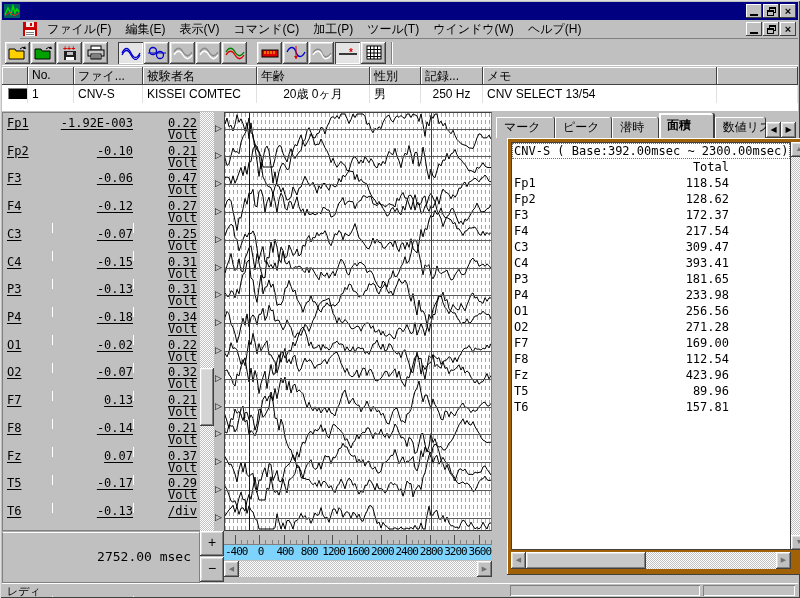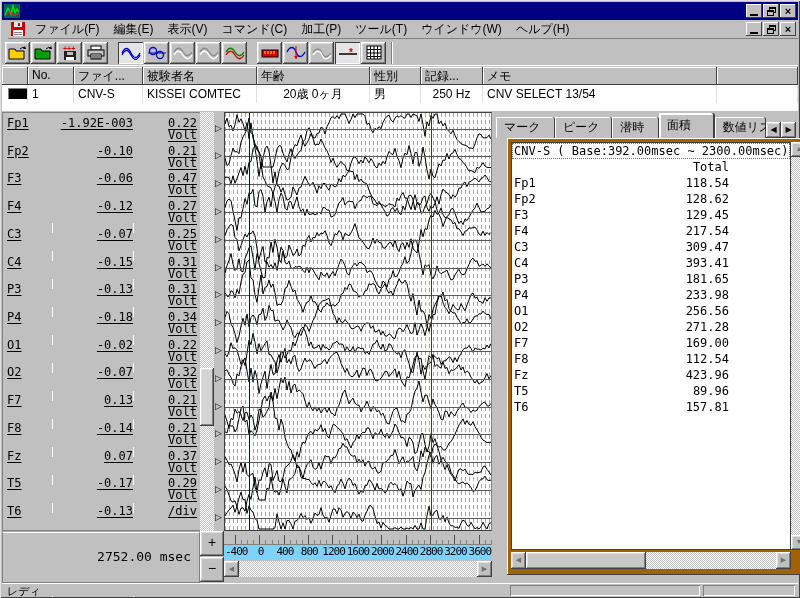--- a/index.html
+++ b/index.html
@@ -18,21 +18,21 @@
   #titlebar .ttl { font-size:12px; font-weight:bold; margin-left:4px; letter-spacing:0.5px; }
   .winbtns { margin-left:auto; display:flex; gap:1px; }
   .winbtn { width:16px; height:14px; background:#c0c0c0; display:flex; align-items:center; justify-content:center; }
   .glyph-min { width:8px; height:2px; background:#000; margin-top:8px; }
   .glyph-restore { width:9px; height:9px; position:relative; }
   .glyph-restore .r1 { position:absolute; right:0; top:0; width:7px; height:6px; border:1px solid #000; border-top-width:2px; background:#c0c0c0; }
   .glyph-restore .r2 { position:absolute; left:0; bottom:0; width:7px; height:6px; border:1px solid #000; border-top-width:2px; background:#c0c0c0; }
   .glyph-close { font-size:11px; font-weight:bold; color:#000; line-height:10px; }
 
   
-  #menubar { position:absolute; left:8px; top:20px; right:2px; height:19px; background:#c0c0c0;
+  #menubar { position:absolute; left:20px; top:20px; right:2px; height:19px; background:#c0c0c0;
              display:flex; align-items:center; border-bottom:1px solid #808080; }
   #menubar .mi { font-size:12px; padding:2px 7px; color:#000; }
   #menubar .sysicon { margin:0 2px 0 2px; }
 
   
   #toolbar { position:absolute; left:2px; top:40px; right:2px; height:26px; background:#c0c0c0;
              display:flex; align-items:center; padding-left:3px; border-bottom:1px solid #fff; }
   .tbtn { width:25px; height:22px; background:#c0c0c0; display:flex; align-items:center; justify-content:center; margin-right:1px; }
   .tbtn.pressed { box-shadow: inset 1px 1px 0 #404040, inset -1px -1px 0 #ffffff; background:#e4e4e4; }
   .tgap { width:9px; }
@@ -89,21 +89,21 @@
   #axislabels { position:absolute; left:222px; top:434px; width:268px; height:15px; display:flex; background:#7dd3fc; overflow:hidden;justify-content:space-between; }
   #axislabels span { flex:1; text-align:center; font-size:11px; white-space:nowrap; letter-spacing:-1px; }
   #hscroll { position:absolute; left:222px; top:450px; width:268px; height:16px; }
   .sarrow { position:absolute; top:0; width:15px; height:16px; background:#c0c0c0; font-size:7px; color:#707070; text-align:center; line-height:15px; }
 
   
   #rightpanel { position:absolute; left:494px; top:111px; width:304px; height:568px; }
   #tabs { position:absolute; left:2px; top:2px; right:2px; height:25px; display:flex; align-items:flex-end; }
   .tab { height:21px; background:#c0c0c0; font-size:12px; padding:2px 8px 0 8px; white-space:nowrap; overflow:hidden;
          box-shadow: inset -1px 0 0 #404040, inset 1px 1px 0 #ffffff; border-top-right-radius:2px; }
-  .tab.active { height:25px; padding-top:4px; z-index:2; box-shadow: inset -2px 0 0 #404040, inset 2px 2px 0 #ffffff; }
+  .tab.active { height:25px; padding-top:4px; z-index:2; box-shadow: inset -2px 0 0 #404040, inset 2px 2px 0 #ffffff; font-weight: bold; }
   .tabspin { margin-left:auto; display:flex; }
   .spinbtn { width:15px; height:16px; background:#c0c0c0; font-size:8px; text-align:center; line-height:15px; color:#000; }
   #resultframe { position:absolute; left:13px; top:27px; width:304px; height:437px; background:#a16207;
                  box-shadow: inset -1px -1px 0 #404040, inset 1px 1px 0 #ffffff; }
   #listbox { position:absolute; left:4px; top:4px; width:280px; height:408px; background:#fff; border:1px solid #404040; overflow:hidden;
              font-size:12px; line-height:16px; color:#000; }
   #listheader { white-space:nowrap; outline:1px dotted #707070; outline-offset:-1px; padding-left:2px; }
   .lrow { display:flex; padding-left:2px; }
   .lch { width:130px; } .lval { width:85px; text-align:right; }
   #rvscroll { position:absolute; left:284px; top:4px; width:16px; height:408px; }
@@ -542,21 +542,21 @@
               <span class="lval">118.54</span>
             </div>
 
             <div class="lrow">
               <span class="lch">Fp2</span>
               <span class="lval">128.62</span>
             </div>
 
             <div class="lrow">
               <span class="lch">F3</span>
-              <span class="lval">129.45</span>
+              <span class="lval">172.37</span>
             </div>
 
             <div class="lrow">
               <span class="lch">F4</span>
               <span class="lval">217.54</span>
             </div>
 
             <div class="lrow">
               <span class="lch">C3</span>
               <span class="lval">309.47</span>

